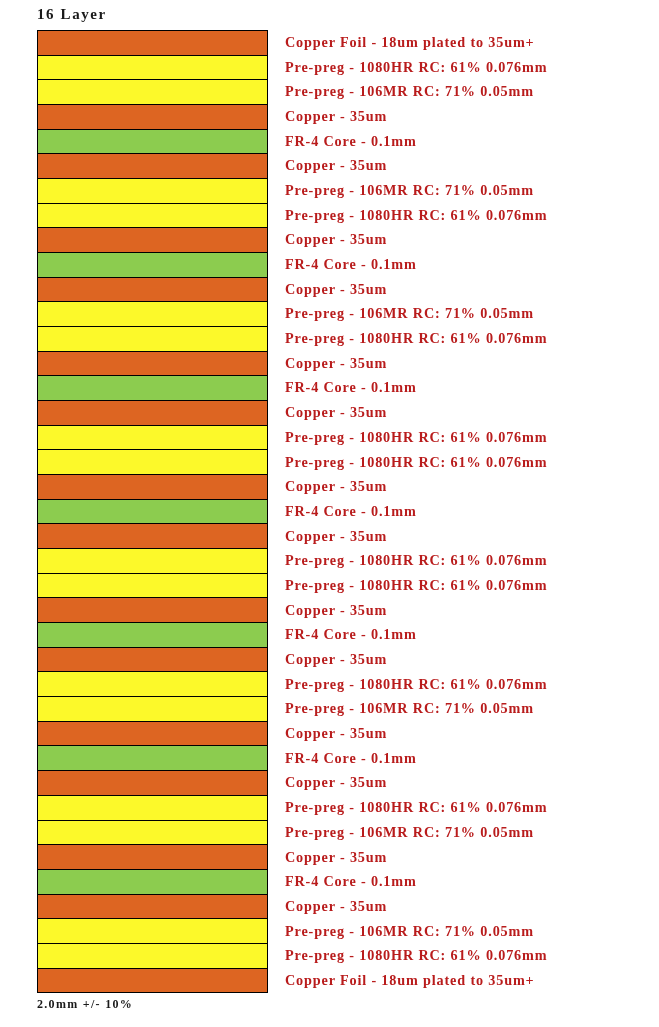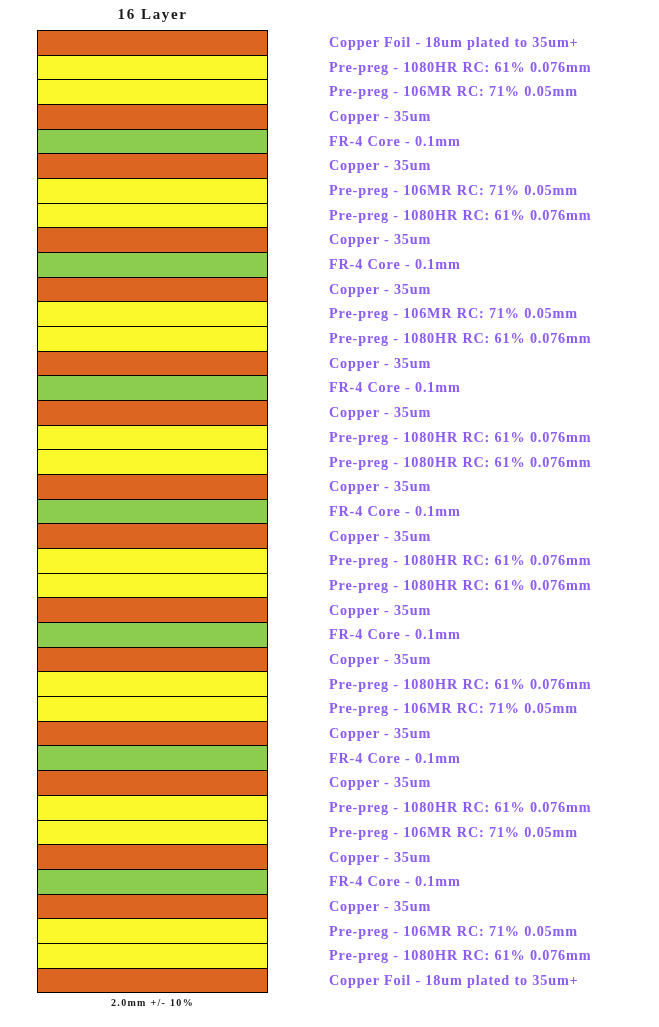--- a/index.html
+++ b/index.html
@@ -22,21 +22,20 @@
     width: 659px;
     height: 1027px;
   }
 
   
   #stack-title {
     position: absolute;
     left: 37px;
     top: 6px;
     width: 231px;
-    text-align: center;
     font-size: 15px;
     font-weight: bold;
     letter-spacing: 1.6px;
     color: #1a1a1a;
     white-space: nowrap;
   }
 
   
   #stack-bar {
     position: absolute;
@@ -59,22 +58,21 @@
   .stack-band:last-child {
     border-bottom: none;
   }
 
   
   #stack-caption {
     position: absolute;
     left: 37px;
     top: 997px;
     width: 231px;
-    text-align: center;
-    font-size: 10px;
+    font-size: 12px;
     font-weight: bold;
     letter-spacing: 1.3px;
     color: #1a1a1a;
     white-space: nowrap;
   }
 
   
   #stack-legend {
     position: absolute;
     left: 285px;
@@ -88,24 +86,23 @@
     flex: 1 1 0;
     min-height: 0;
     display: flex;
     align-items: center;
     white-space: nowrap;
     overflow: hidden;
   }
   .legend-text {
     font-size: 14.2px;
     font-weight: bold;
-    color: #8b5cf6;
+    color: #b91c1c;
     letter-spacing: 0.85px;
     white-space: nowrap;
-    margin-left: 44px;
   }
   
   .legend-text .sp {
     border-bottom: 1.5px solid #e0566b;
     padding-bottom: 17px;
   }
 </style>
 </head>
 <body>
 

